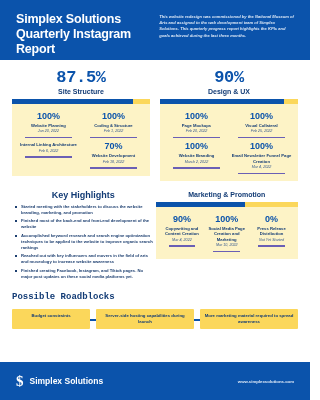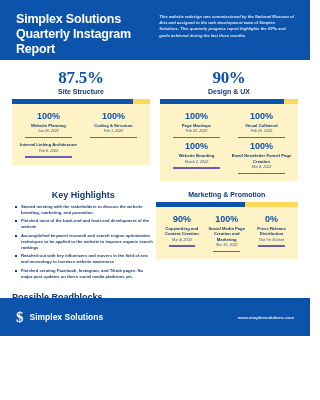--- a/index.html
+++ b/index.html
@@ -3,21 +3,21 @@
 <meta charset="utf-8">
 <style>
   * { margin:0; padding:0; box-sizing:border-box; }
   html,body { width:310px; height:400px; }
   body {
     font-family:"Liberation Sans", sans-serif;
     background:#ffffff;
     color:#0b4ea2;
     overflow:hidden;
   }
-  .page { position:relative; width:310px; height:336px; }
+  .page { position:relative; width:310px; height:400px; }
 
   
   .header {
     background:#0b53ab;
     height:60px;
     padding:12px 16px 0 16px;
     display:flex;
     justify-content:space-between;
   }
   .header-titles { color:#ffffff; }
@@ -26,21 +26,21 @@
   }
   .header-desc {
     width:148px; color:#dce8f7; font-size:4.1px; line-height:6.2px;
     font-style:italic; font-weight:bold; padding-top:2px;
   }
 
   
   .kpi-row { display:flex; gap:10px; padding:8px 12px 0 12px; }
   .kpi-col { flex:1; }
   .kpi-big {
-    text-align:center; font-family:Liberation Serif, serif;
+    text-align:center; font-family:Liberation Mono, monospace;
     font-size:17px; font-weight:bold; color:#0b53ab; line-height:19px;
     letter-spacing:-0.3px;
   }
   .kpi-sub {
     text-align:center; font-size:7px; font-weight:bold; color:#123b75;
     margin-top:1px; margin-bottom:4px;
   }
   .bar { height:5px; width:100%; background:#fbd75b; display:flex; }
   .bar-fill { background:#0b53ab; height:100%; }
 
@@ -65,21 +65,21 @@
     position:relative; padding-left:7px; font-size:4.2px; line-height:6px;
     color:#1d3f70; margin-bottom:2.4px; font-weight:bold;
   }
   .hl-list li::before {
     content:""; position:absolute; left:1px; top:2px;
     width:2px; height:2px; background:#1d3f70;
   }
 
   
   .roadblocks { padding:10px 12px 0 12px; }
-  .rb-title { font-size:9px; font-weight:bold; color:#123b75; margin-bottom:4px; }
+  .rb-title { font-size:9px; font-weight:bold; color:#123b75; margin-bottom:4px;font-family:Liberation Mono, monospace; }
   .rb-track { position:relative; height:26px; display:flex; align-items:center; }
   .rb-line { position:absolute; left:0; right:0; top:50%; height:1.6px; background:#0b53ab; }
   .rb-items { position:relative; display:flex; width:100%; justify-content:space-between; }
   .rb-box {
     background:#fbd75b; color:#123b75; font-size:4.3px; font-weight:bold;
     line-height:6px; text-align:center; padding:4px 3px; border-radius:1px;
   }
   .rb-box.w1 { width:78px; }
   .rb-box.w2 { width:98px; }
   .rb-box.w3 { width:98px; }
@@ -129,20 +129,26 @@
           </div>
           <div class="cell">
             <div class="cell-val">100%</div>
             <div class="cell-lbl">Coding &amp; Structure</div>
             <div class="cell-date">Feb 1, 2022</div>
             <div class="cell-rule"></div>
           </div>
           <div class="cell">
             <div class="cell-lbl">Internal Linking Architecture</div>
             <div class="cell-date">Feb 6, 2022</div>
+            <div class="cell-rule"></div>
+          </div>
+          <div class="cell">
+            <div class="cell-val">70%</div>
+            <div class="cell-lbl">Website Development</div>
+            <div class="cell-date">Feb 18, 2022</div>
             <div class="cell-rule"></div>
           </div>
         </div>
       </div>
     </div>
 
     <div class="kpi-col">
       <div class="kpi-big">90%</div>
       <div class="kpi-sub">Design &amp; UX</div>
       <div class="bar">

